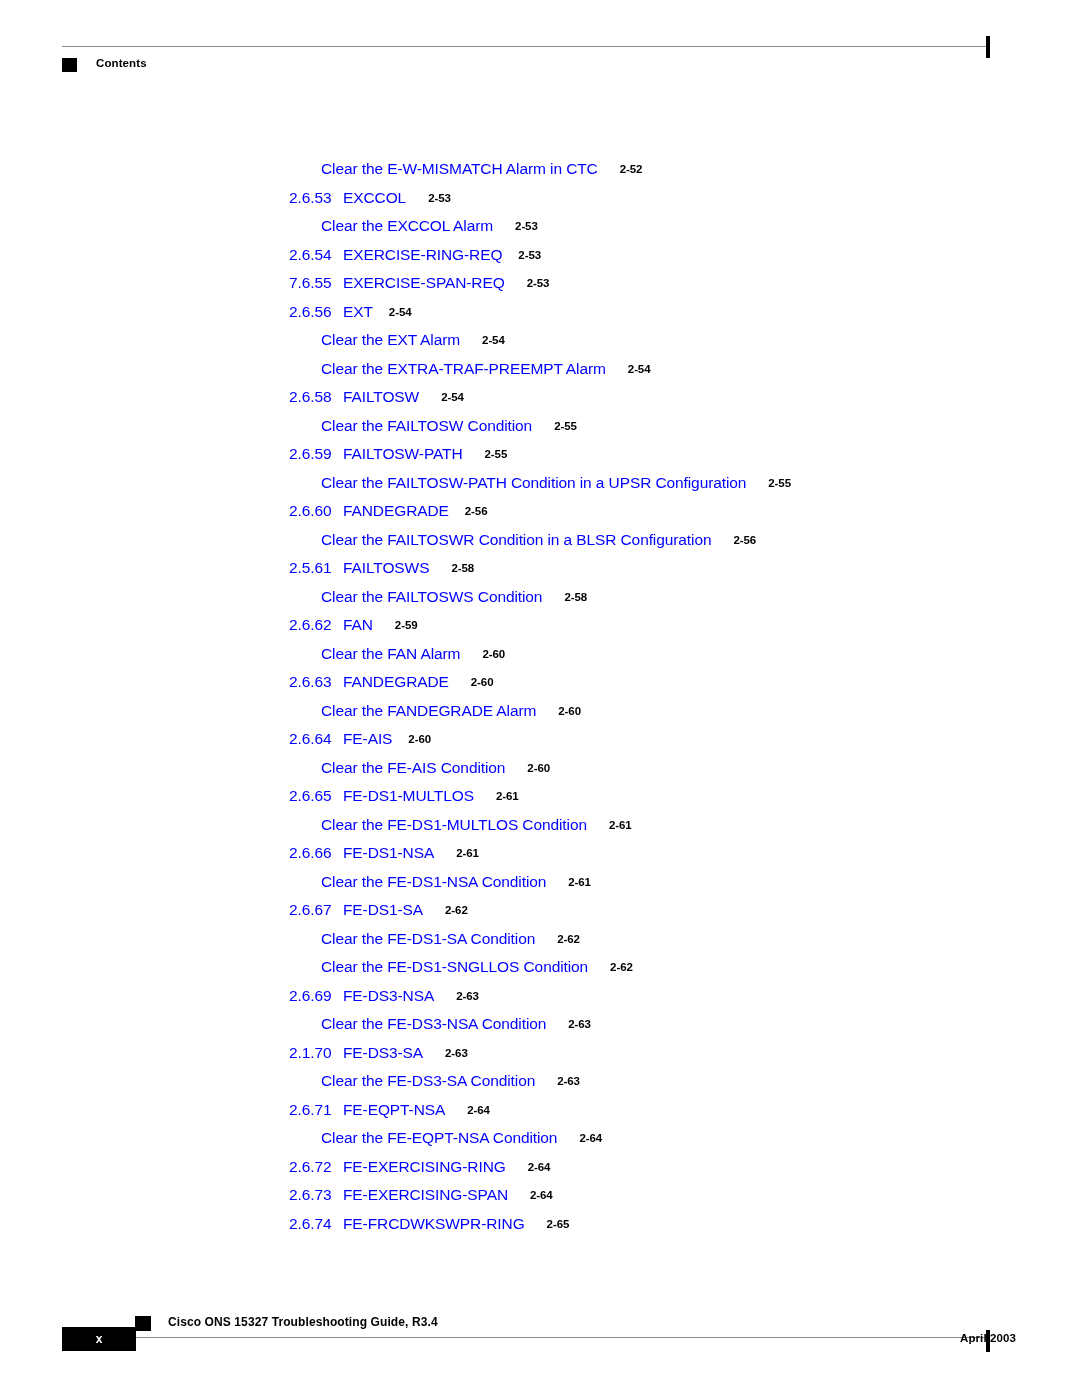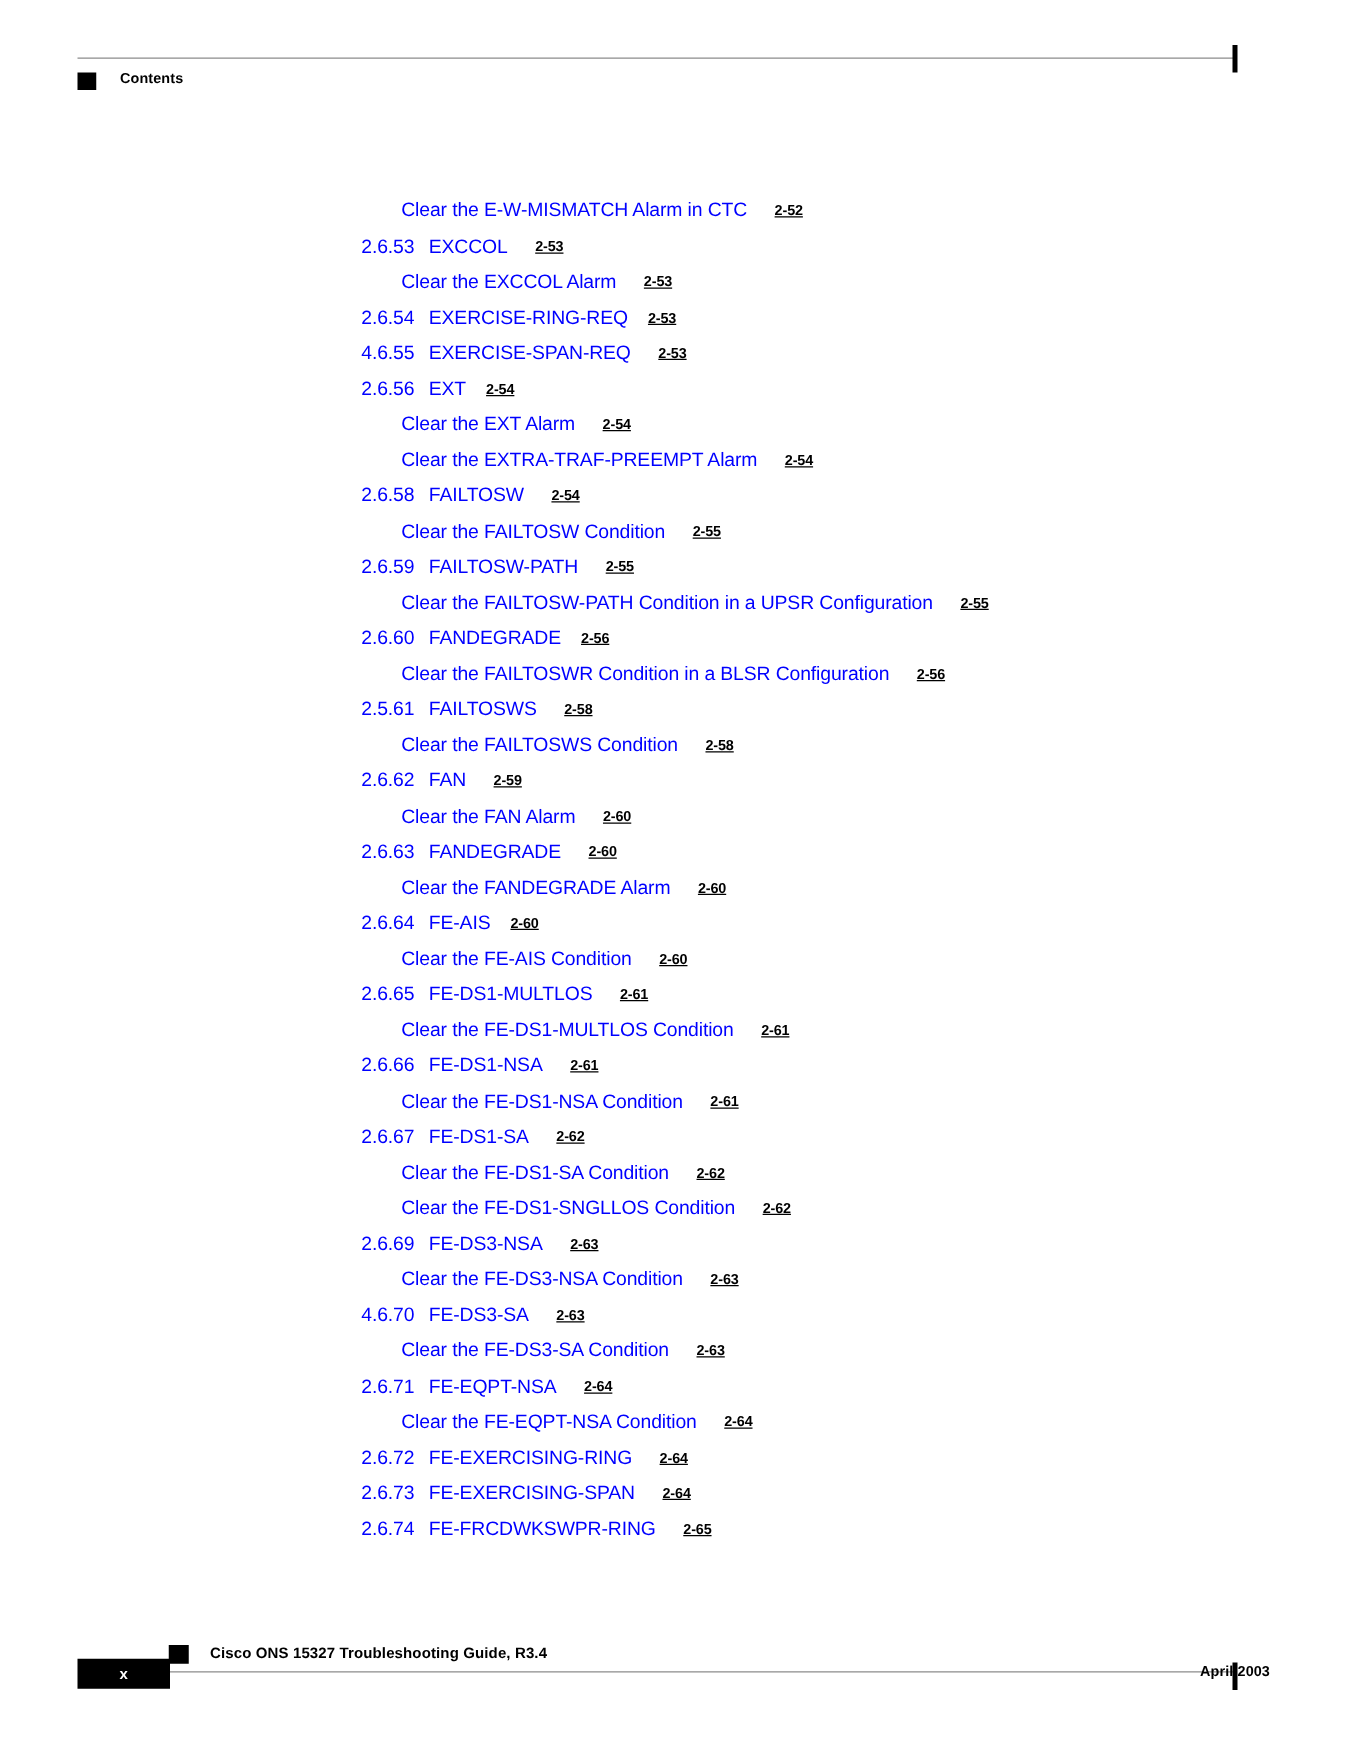--- a/index.html
+++ b/index.html
@@ -88,21 +88,20 @@
     display: inline-block;
     min-width: 54px;
   }
   .toc-row .pageno {
     color: #000000;
     font-size: 11.5px;
     font-weight: bold;
     letter-spacing: -0.1px;
     position: relative;
     top: -1px;
-    text-decoration: underline;
   }
   .lvl1 { padding-left: 289px; }
   .lvl2 { padding-left: 321px; }
   .gap-s  { display: inline-block; width: 16px; }
   .gap-m  { display: inline-block; width: 22px; }
   .footer-rule {
     position: absolute;
     left: 135px;
     top: 1337px;
     width: 853px;
@@ -171,21 +170,21 @@
     <div class="header-label">Contents</div>
     <div class="header-rule"></div>
     <div class="header-tick"></div>
   </div>
 
   <div class="toc" id="toc-list">
       <div class="toc-row lvl2"><span class="entry">Clear the E-W-MISMATCH Alarm in CTC</span><span class="gap-m"></span><span class="pageno">2-52</span></div>
       <div class="toc-row lvl1"><span class="entry num">2.6.53</span><span class="entry">EXCCOL</span><span class="gap-m"></span><span class="pageno">2-53</span></div>
       <div class="toc-row lvl2"><span class="entry">Clear the EXCCOL Alarm</span><span class="gap-m"></span><span class="pageno">2-53</span></div>
       <div class="toc-row lvl1"><span class="entry num">2.6.54</span><span class="entry">EXERCISE-RING-REQ</span><span class="gap-s"></span><span class="pageno">2-53</span></div>
-      <div class="toc-row lvl1"><span class="entry num">4.6.55</span><span class="entry">EXERCISE-SPAN-REQ</span><span class="gap-m"></span><span class="pageno">2-53</span></div>
+      <div class="toc-row lvl1"><span class="entry num">7.6.55</span><span class="entry">EXERCISE-SPAN-REQ</span><span class="gap-m"></span><span class="pageno">2-53</span></div>
       <div class="toc-row lvl1"><span class="entry num">2.6.56</span><span class="entry">EXT</span><span class="gap-s"></span><span class="pageno">2-54</span></div>
       <div class="toc-row lvl2"><span class="entry">Clear the EXT Alarm</span><span class="gap-m"></span><span class="pageno">2-54</span></div>
       <div class="toc-row lvl2"><span class="entry">Clear the EXTRA-TRAF-PREEMPT Alarm</span><span class="gap-m"></span><span class="pageno">2-54</span></div>
       <div class="toc-row lvl1"><span class="entry num">2.6.58</span><span class="entry">FAILTOSW</span><span class="gap-m"></span><span class="pageno">2-54</span></div>
       <div class="toc-row lvl2"><span class="entry">Clear the FAILTOSW Condition</span><span class="gap-m"></span><span class="pageno">2-55</span></div>
       <div class="toc-row lvl1"><span class="entry num">2.6.59</span><span class="entry">FAILTOSW-PATH</span><span class="gap-m"></span><span class="pageno">2-55</span></div>
       <div class="toc-row lvl2"><span class="entry">Clear the FAILTOSW-PATH Condition in a UPSR Configuration</span><span class="gap-m"></span><span class="pageno">2-55</span></div>
       <div class="toc-row lvl1"><span class="entry num">2.6.60</span><span class="entry">FANDEGRADE</span><span class="gap-s"></span><span class="pageno">2-56</span></div>
       <div class="toc-row lvl2"><span class="entry">Clear the FAILTOSWR Condition in a BLSR Configuration</span><span class="gap-m"></span><span class="pageno">2-56</span></div>
       <div class="toc-row lvl1"><span class="entry num">2.5.61</span><span class="entry">FAILTOSWS</span><span class="gap-m"></span><span class="pageno">2-58</span></div>
@@ -198,21 +197,21 @@
       <div class="toc-row lvl2"><span class="entry">Clear the FE-AIS Condition</span><span class="gap-m"></span><span class="pageno">2-60</span></div>
       <div class="toc-row lvl1"><span class="entry num">2.6.65</span><span class="entry">FE-DS1-MULTLOS</span><span class="gap-m"></span><span class="pageno">2-61</span></div>
       <div class="toc-row lvl2"><span class="entry">Clear the FE-DS1-MULTLOS Condition</span><span class="gap-m"></span><span class="pageno">2-61</span></div>
       <div class="toc-row lvl1"><span class="entry num">2.6.66</span><span class="entry">FE-DS1-NSA</span><span class="gap-m"></span><span class="pageno">2-61</span></div>
       <div class="toc-row lvl2"><span class="entry">Clear the FE-DS1-NSA Condition</span><span class="gap-m"></span><span class="pageno">2-61</span></div>
       <div class="toc-row lvl1"><span class="entry num">2.6.67</span><span class="entry">FE-DS1-SA</span><span class="gap-m"></span><span class="pageno">2-62</span></div>
       <div class="toc-row lvl2"><span class="entry">Clear the FE-DS1-SA Condition</span><span class="gap-m"></span><span class="pageno">2-62</span></div>
       <div class="toc-row lvl2"><span class="entry">Clear the FE-DS1-SNGLLOS Condition</span><span class="gap-m"></span><span class="pageno">2-62</span></div>
       <div class="toc-row lvl1"><span class="entry num">2.6.69</span><span class="entry">FE-DS3-NSA</span><span class="gap-m"></span><span class="pageno">2-63</span></div>
       <div class="toc-row lvl2"><span class="entry">Clear the FE-DS3-NSA Condition</span><span class="gap-m"></span><span class="pageno">2-63</span></div>
-      <div class="toc-row lvl1"><span class="entry num">4.6.70</span><span class="entry">FE-DS3-SA</span><span class="gap-m"></span><span class="pageno">2-63</span></div>
+      <div class="toc-row lvl1"><span class="entry num">2.1.70</span><span class="entry">FE-DS3-SA</span><span class="gap-m"></span><span class="pageno">2-63</span></div>
       <div class="toc-row lvl2"><span class="entry">Clear the FE-DS3-SA Condition</span><span class="gap-m"></span><span class="pageno">2-63</span></div>
       <div class="toc-row lvl1"><span class="entry num">2.6.71</span><span class="entry">FE-EQPT-NSA</span><span class="gap-m"></span><span class="pageno">2-64</span></div>
       <div class="toc-row lvl2"><span class="entry">Clear the FE-EQPT-NSA Condition</span><span class="gap-m"></span><span class="pageno">2-64</span></div>
       <div class="toc-row lvl1"><span class="entry num">2.6.72</span><span class="entry">FE-EXERCISING-RING</span><span class="gap-m"></span><span class="pageno">2-64</span></div>
       <div class="toc-row lvl1"><span class="entry num">2.6.73</span><span class="entry">FE-EXERCISING-SPAN</span><span class="gap-m"></span><span class="pageno">2-64</span></div>
       <div class="toc-row lvl1"><span class="entry num">2.6.74</span><span class="entry">FE-FRCDWKSWPR-RING</span><span class="gap-m"></span><span class="pageno">2-65</span></div>
     </div>
 
   <div>
     <div class="footer-square"></div>

